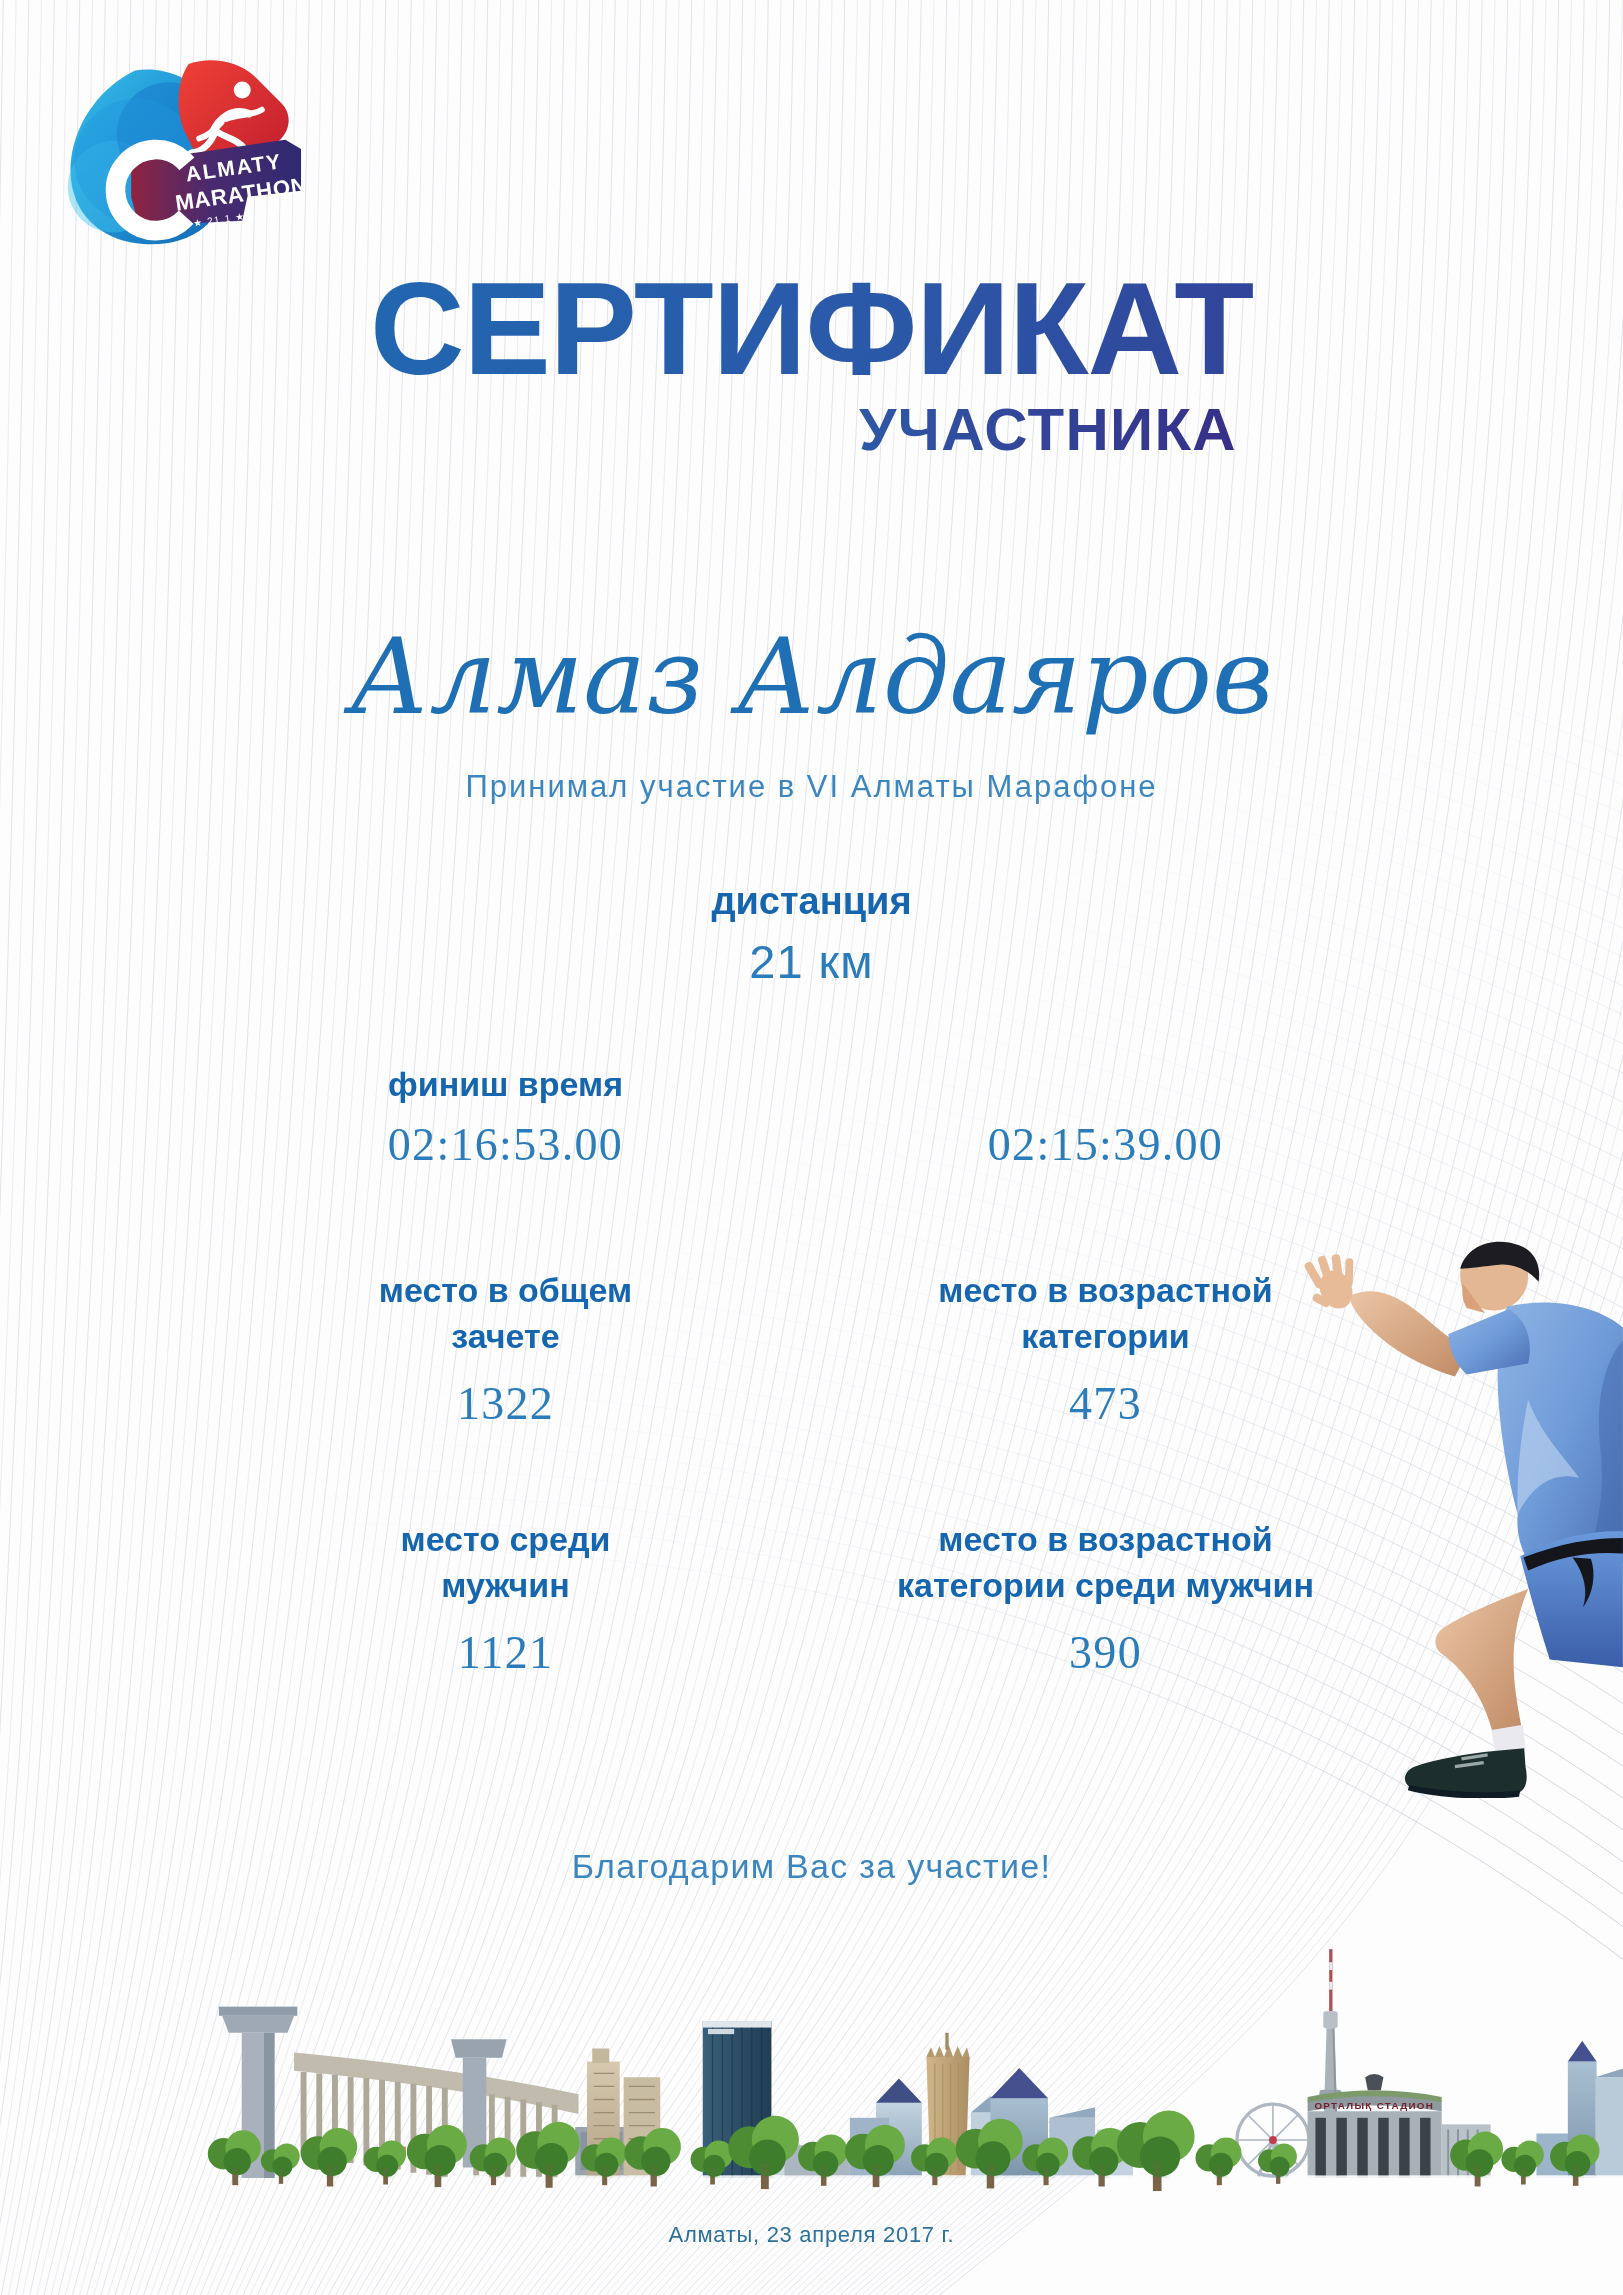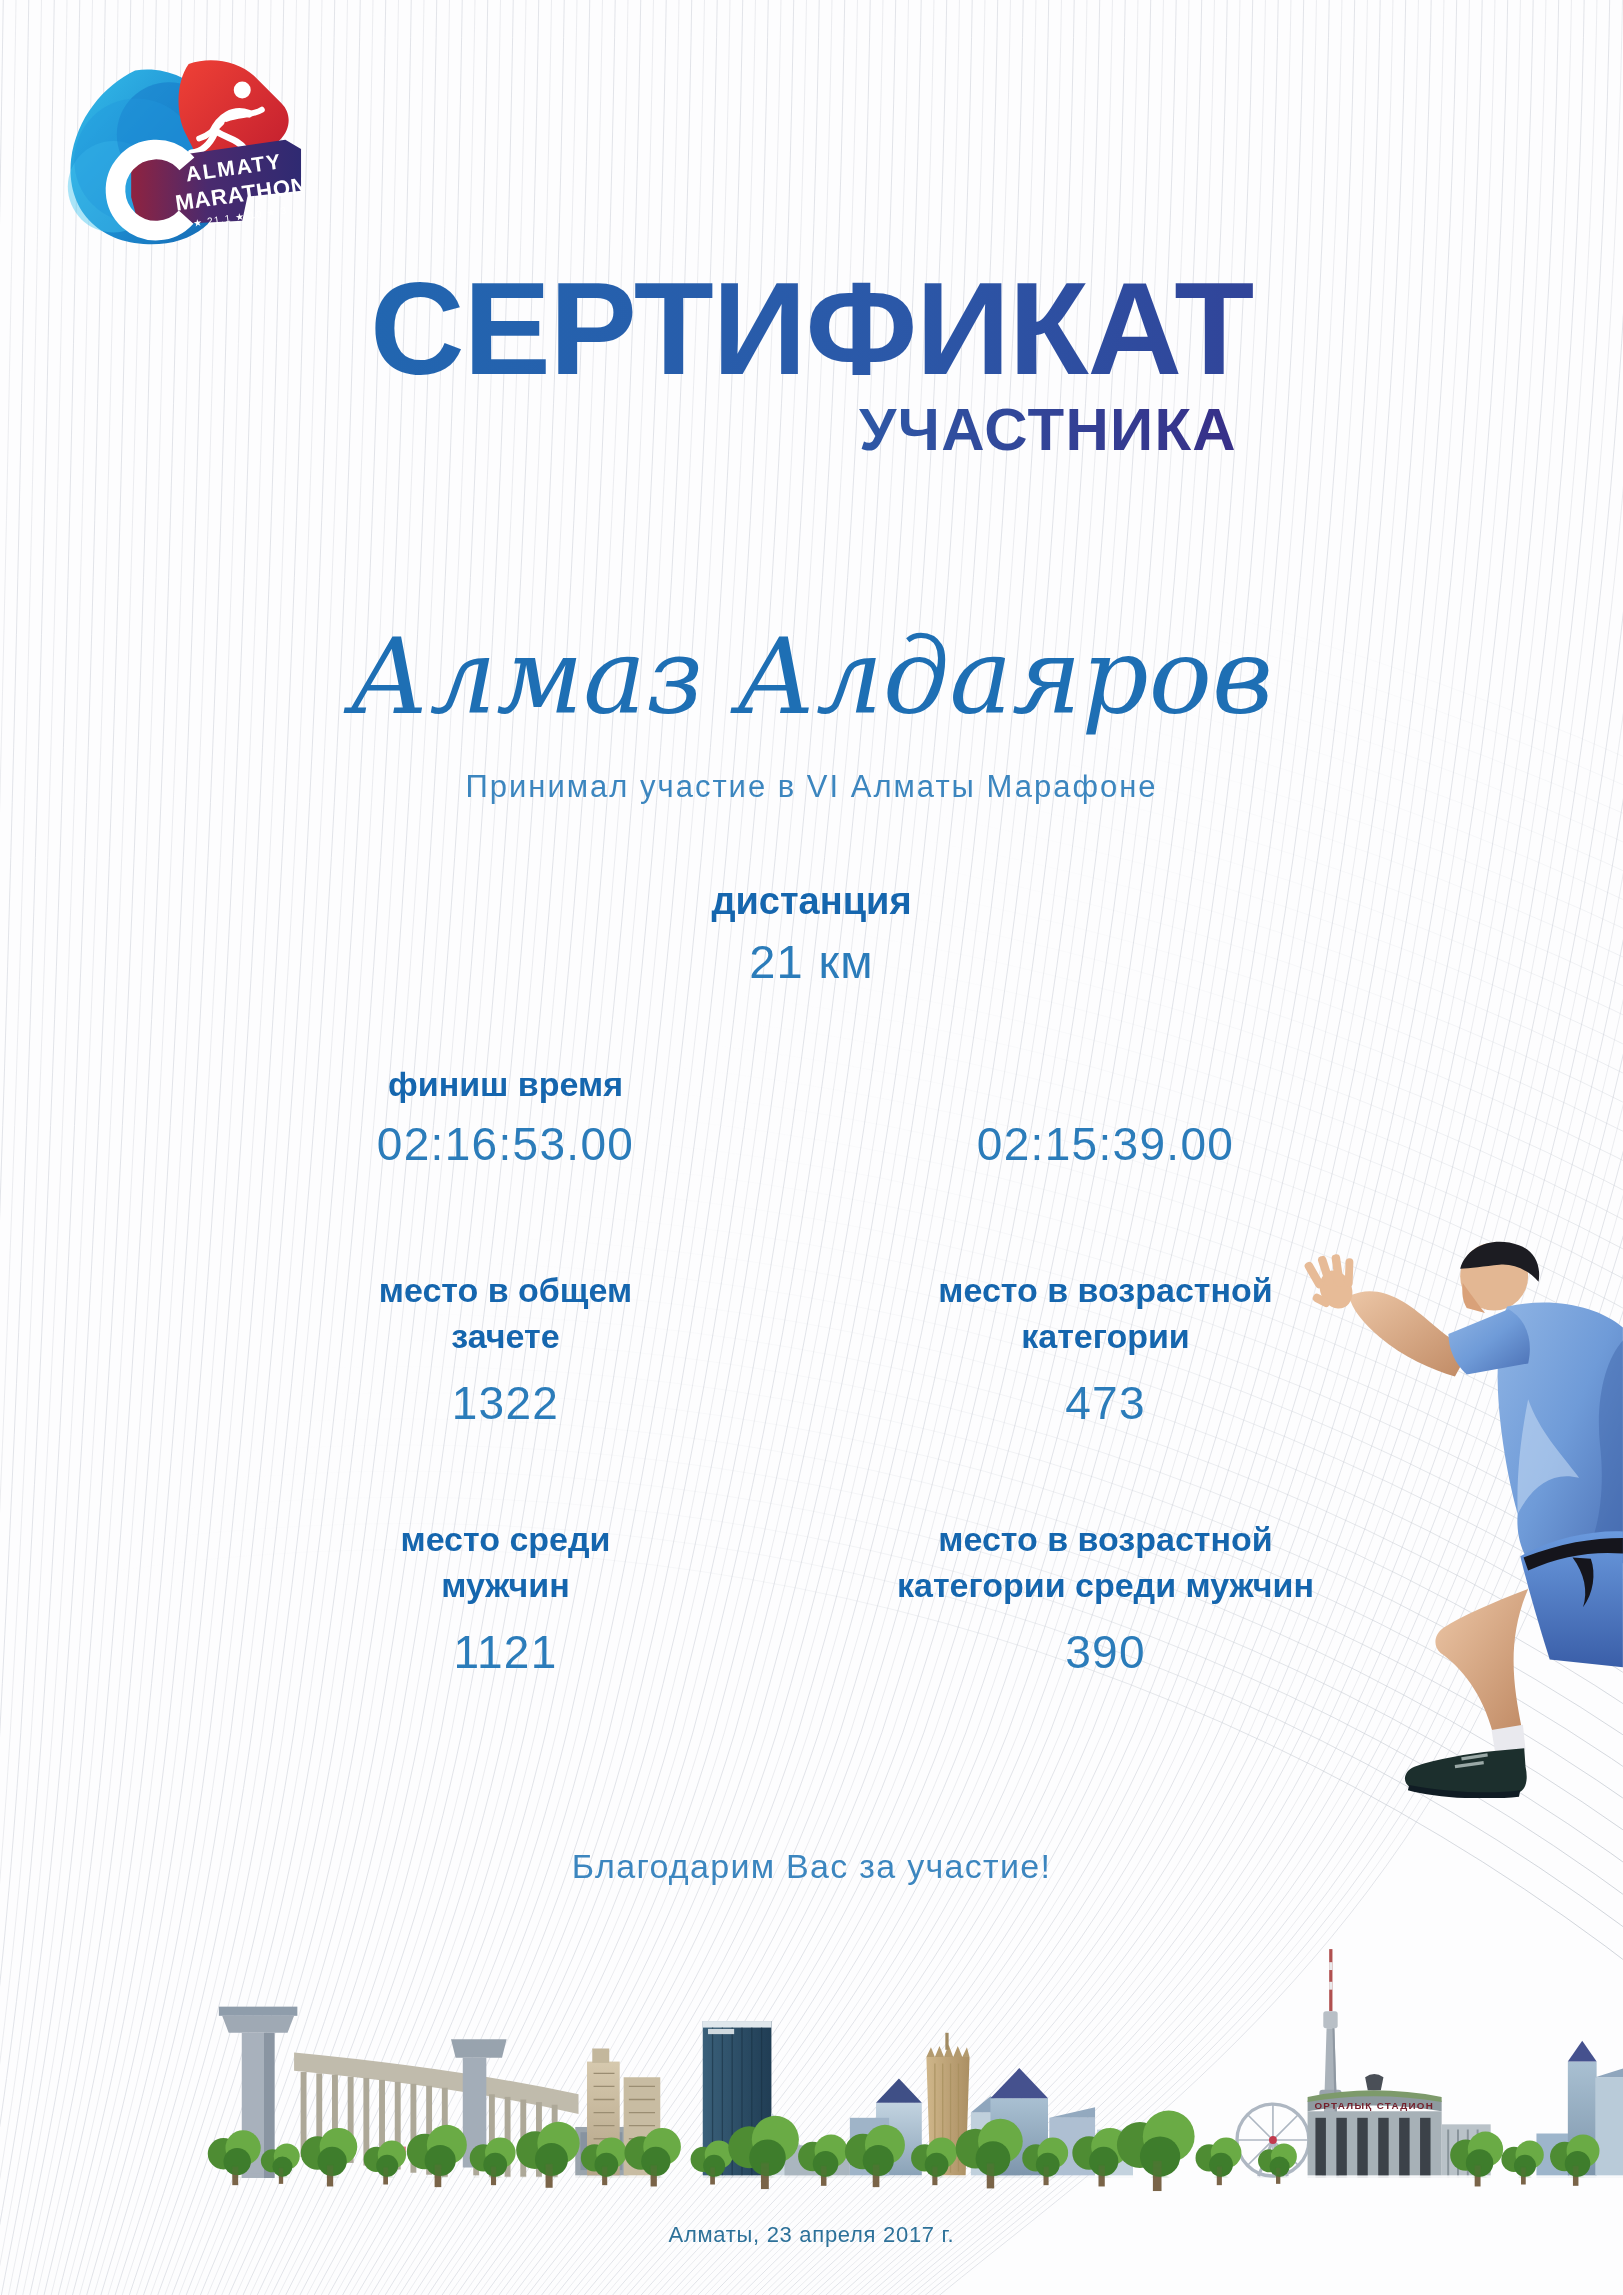--- a/index.html
+++ b/index.html
@@ -21,21 +21,21 @@
   .name{top:607px;font-family:"DejaVu Serif",serif;font-style:italic;font-size:105px;
         line-height:1.35;color:#1e6fb4;}
   .participation{top:769px;font-size:31px;letter-spacing:2px;color:#3c86bf;}
 
   .dist-label{top:880px;font-size:38px;font-weight:bold;color:#1566ae;}
   .dist-value{top:934px;font-size:47px;letter-spacing:1.3px;color:#2b7cba;}
 
   .stat-label{position:absolute;width:615px;text-align:center;font-size:34px;font-weight:bold;
               line-height:46px;color:#1566ae;white-space:pre-line;}
   .stat-value{position:absolute;width:615px;text-align:center;font-size:46px;line-height:55px;
-              letter-spacing:1.3px;color:#2b7cba;}
+              letter-spacing:1.3px;color:#2b7cba;font-family:Liberation Serif, serif;}
   .col-l{left:198px;} .col-r{left:798px;}
   .row1-label{top:1061px;} .row1-value{top:1117px;}
   .row2-label{top:1267px;} .row2-value{top:1376px;}
   .row3-label{top:1516px;text-align:center;} .row3-value{top:1625px;}
 
   .thanks{top:1847px;font-size:34px;letter-spacing:1.3px;color:#3c86bf;}
   .footer-date{top:2222px;font-size:22px;letter-spacing:0.7px;color:#2d7199;z-index:6;}
 
   .skyline-svg{position:absolute;left:196px;top:1949px;width:1432px;height:301px;z-index:2;}
   .runner-svg{position:absolute;left:1298px;top:1236px;width:325px;height:562px;z-index:1;}

